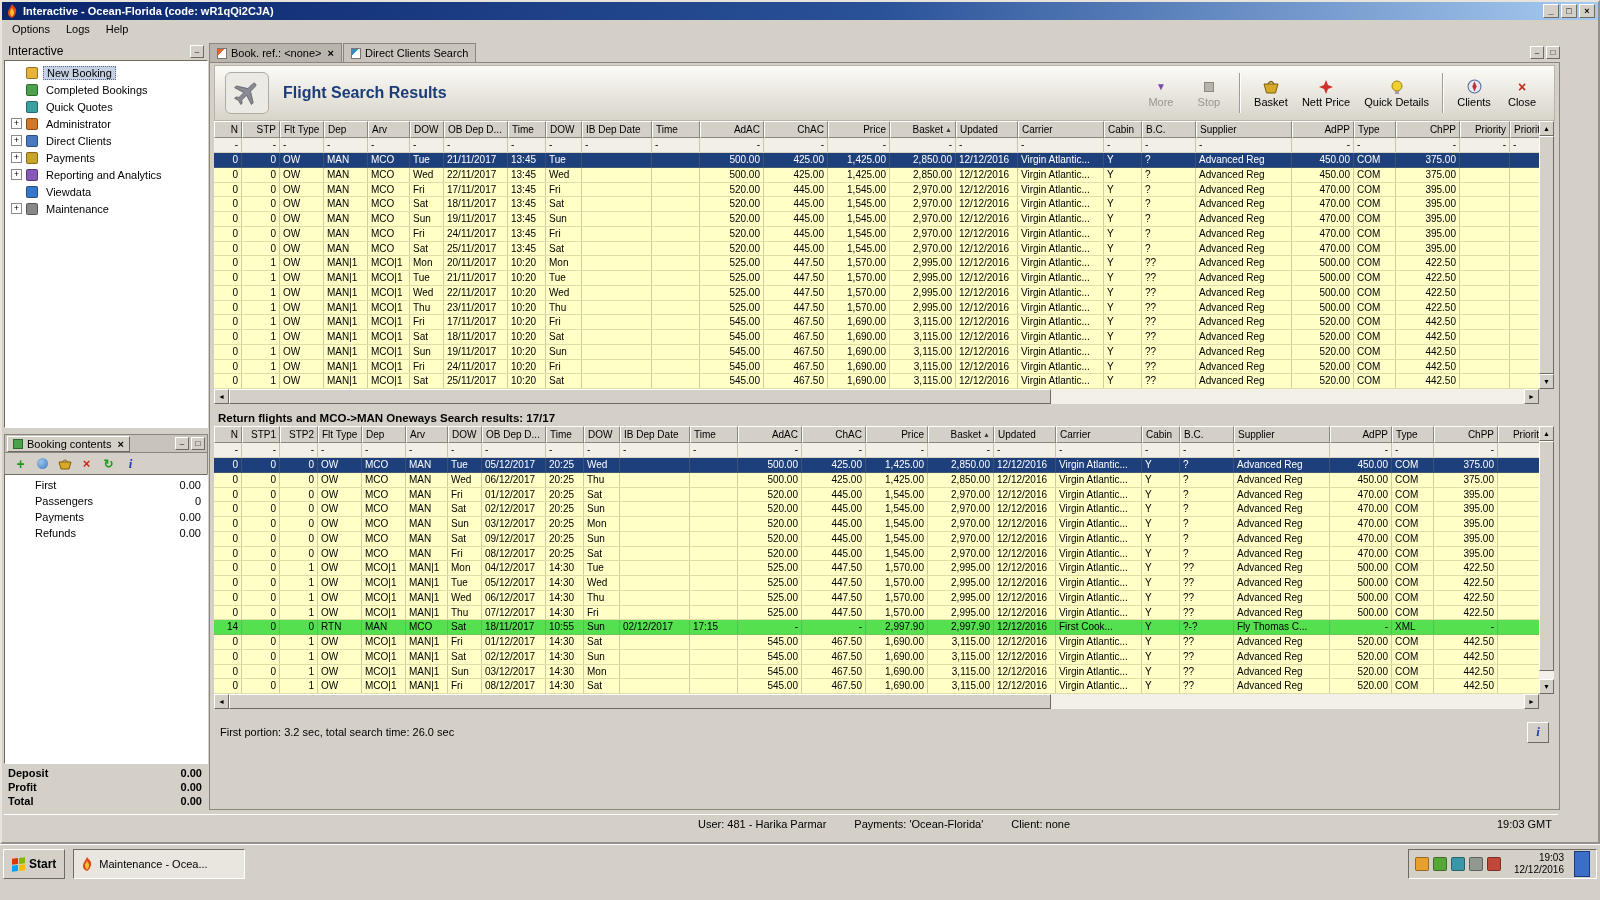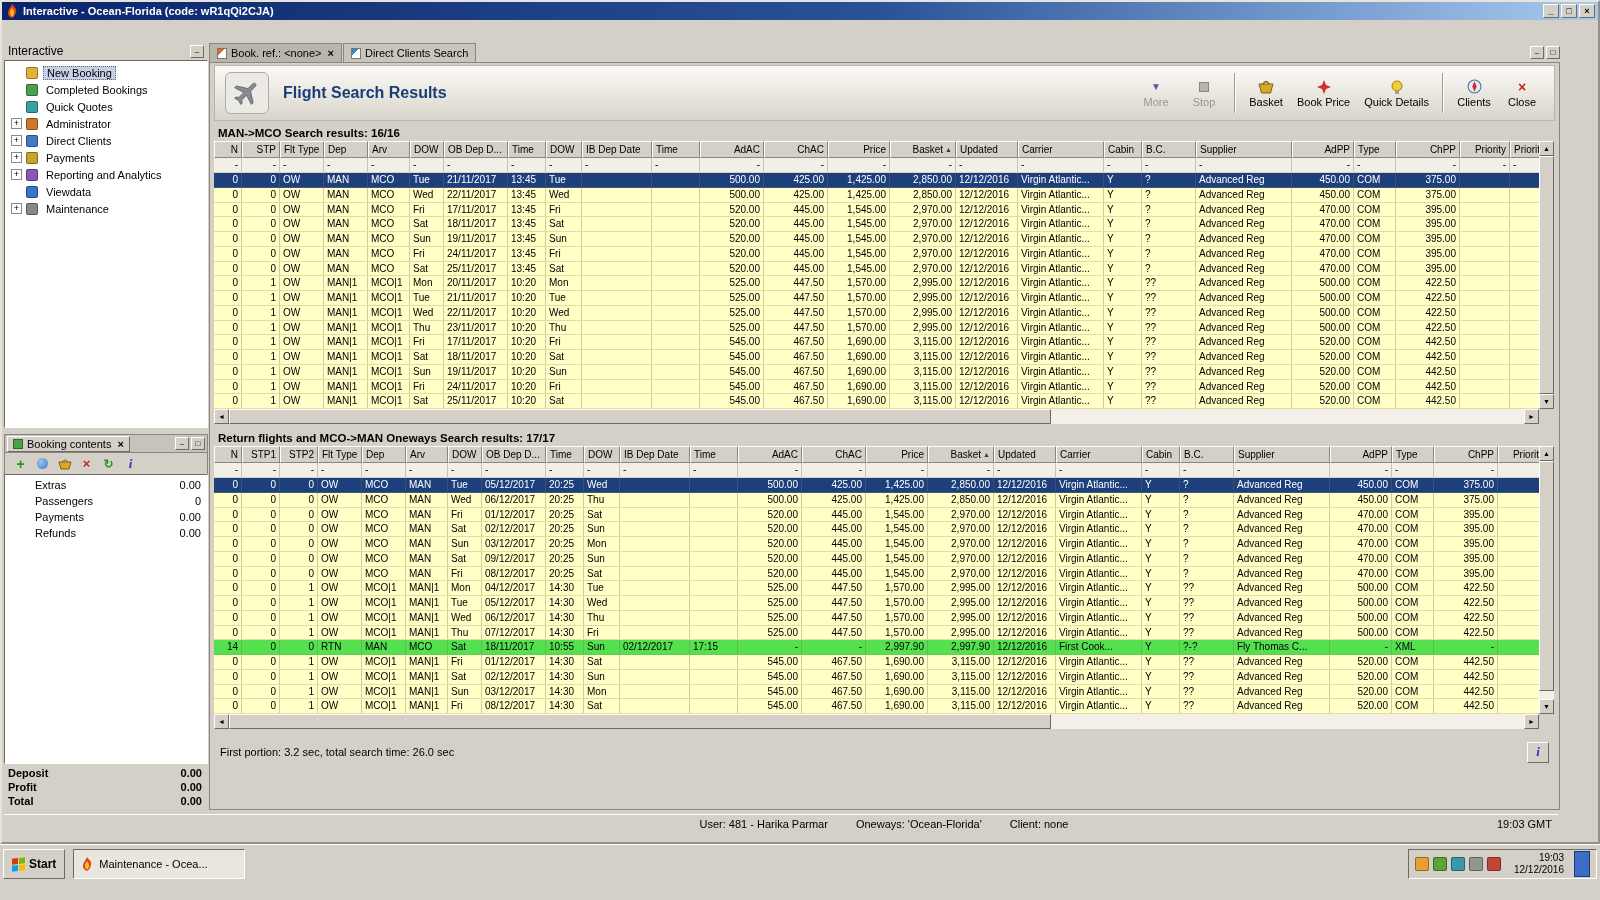--- a/index.html
+++ b/index.html
@@ -144,20 +144,25 @@
         </svg>
     </span>
     <span class="ttext">Interactive - Ocean-Florida (code: wR1qQi2CJA)</span>
     <span class="wbtns">
       <span class="wbtn">_</span>
       <span class="wbtn">□</span>
       <span class="wbtn">×</span>
     </span>
   </div>
 
+  <div id="menubar">
+      <div class="menu-item">Options</div>
+      <div class="menu-item">Logs</div>
+      <div class="menu-item">Help</div>
+    </div>
 
   <div id="sidebar">
     <div class="side-header">
       <span>Interactive</span>
       <span class="mini-btn">–</span>
     </div>
     <div class="tree bevin">
         <div class="tree-item">
           <span class="expand none"></span>
           <span class="ticon" style="background: rgb(232, 178, 58);"></span>
@@ -235,21 +240,21 @@
           </span>
           <span class="bc-tool">
             <b style="color:#1c9c1c;font-size:12px">↻</b>
           </span>
           <span class="bc-tool">
             <span class="iserif">i</span>
           </span>
         </div>
       <div class="bc-list bevin">
           <div class="bc-row">
-            <span class="bc-label">Extras</span>
+            <span class="bc-label">First</span>
             <span class="bc-value">0.00</span>
           </div>
           <div class="bc-row">
             <span class="bc-label">Passengers</span>
             <span class="bc-value">0</span>
           </div>
           <div class="bc-row">
             <span class="bc-label">Payments</span>
             <span class="bc-value">0.00</span>
           </div>
@@ -324,21 +329,21 @@
                 </svg>
               </span>
               <span class="tlbl">Basket</span>
             </div>
             <div class="tool">
               <span class="tico">
                 <svg width="14" height="14" viewBox="0 0 14 14">
                   <path d="M7 0 9 5 14 7 9 9 7 14 5 9 0 7 5 5Z" fill="#d03028"></path>
                 </svg>
               </span>
-              <span class="tlbl">Book Price</span>
+              <span class="tlbl">Nett Price</span>
             </div>
             <div class="tool">
               <span class="tico">
                 <svg width="14" height="14" viewBox="0 0 14 14">
                   <circle cx="7" cy="6" r="5" fill="#f0d030" stroke="#a08010"></circle>
                   <rect x="5" y="11" width="4" height="3" fill="#a0a0a0"></rect>
                 </svg>
               </span>
               <span class="tlbl">Quick Details</span>
             </div>
@@ -354,21 +359,20 @@
             </div>
             <div class="tool">
               <span class="tico">
                 <span style="color:#c02818;font-weight:bold;font-size:14px">×</span>
               </span>
               <span class="tlbl">Close</span>
             </div>
           </div>
       </div>
 
-      <div class="section-title">MAN-&gt;MCO Search results: 16/16</div>
       <div class="grid2row">
         <div class="gcol">
           <div class="grid" style="height:268px">
               <div class="grid-head">
                 <div class="hcell r" style="width: 28px;">
                   <span class="hlbl">N</span>
                 </div>
                 <div class="hcell r" style="width: 38px;">
                   <span class="hlbl">STP</span>
                 </div>
@@ -1487,21 +1491,21 @@
             <span class="iserif">i</span>
           </span>
       </div>
 
     </div>
   </div>
 
   <div id="statusbar">
     <span class="sb-center">
       <span>User: 481 - Harika Parmar</span>
-      <span>Oneways: 'Ocean-Florida'</span>
+      <span>Payments: 'Ocean-Florida'</span>
       <span>Client: none</span>
     </span>
     <span class="sb-right">19:03 GMT</span>
   </div>
 </div>
 
 <div id="taskbar">
   <div class="start-btn">
     <span class="winflag">
       <i style="background:#d83b01"></i>

